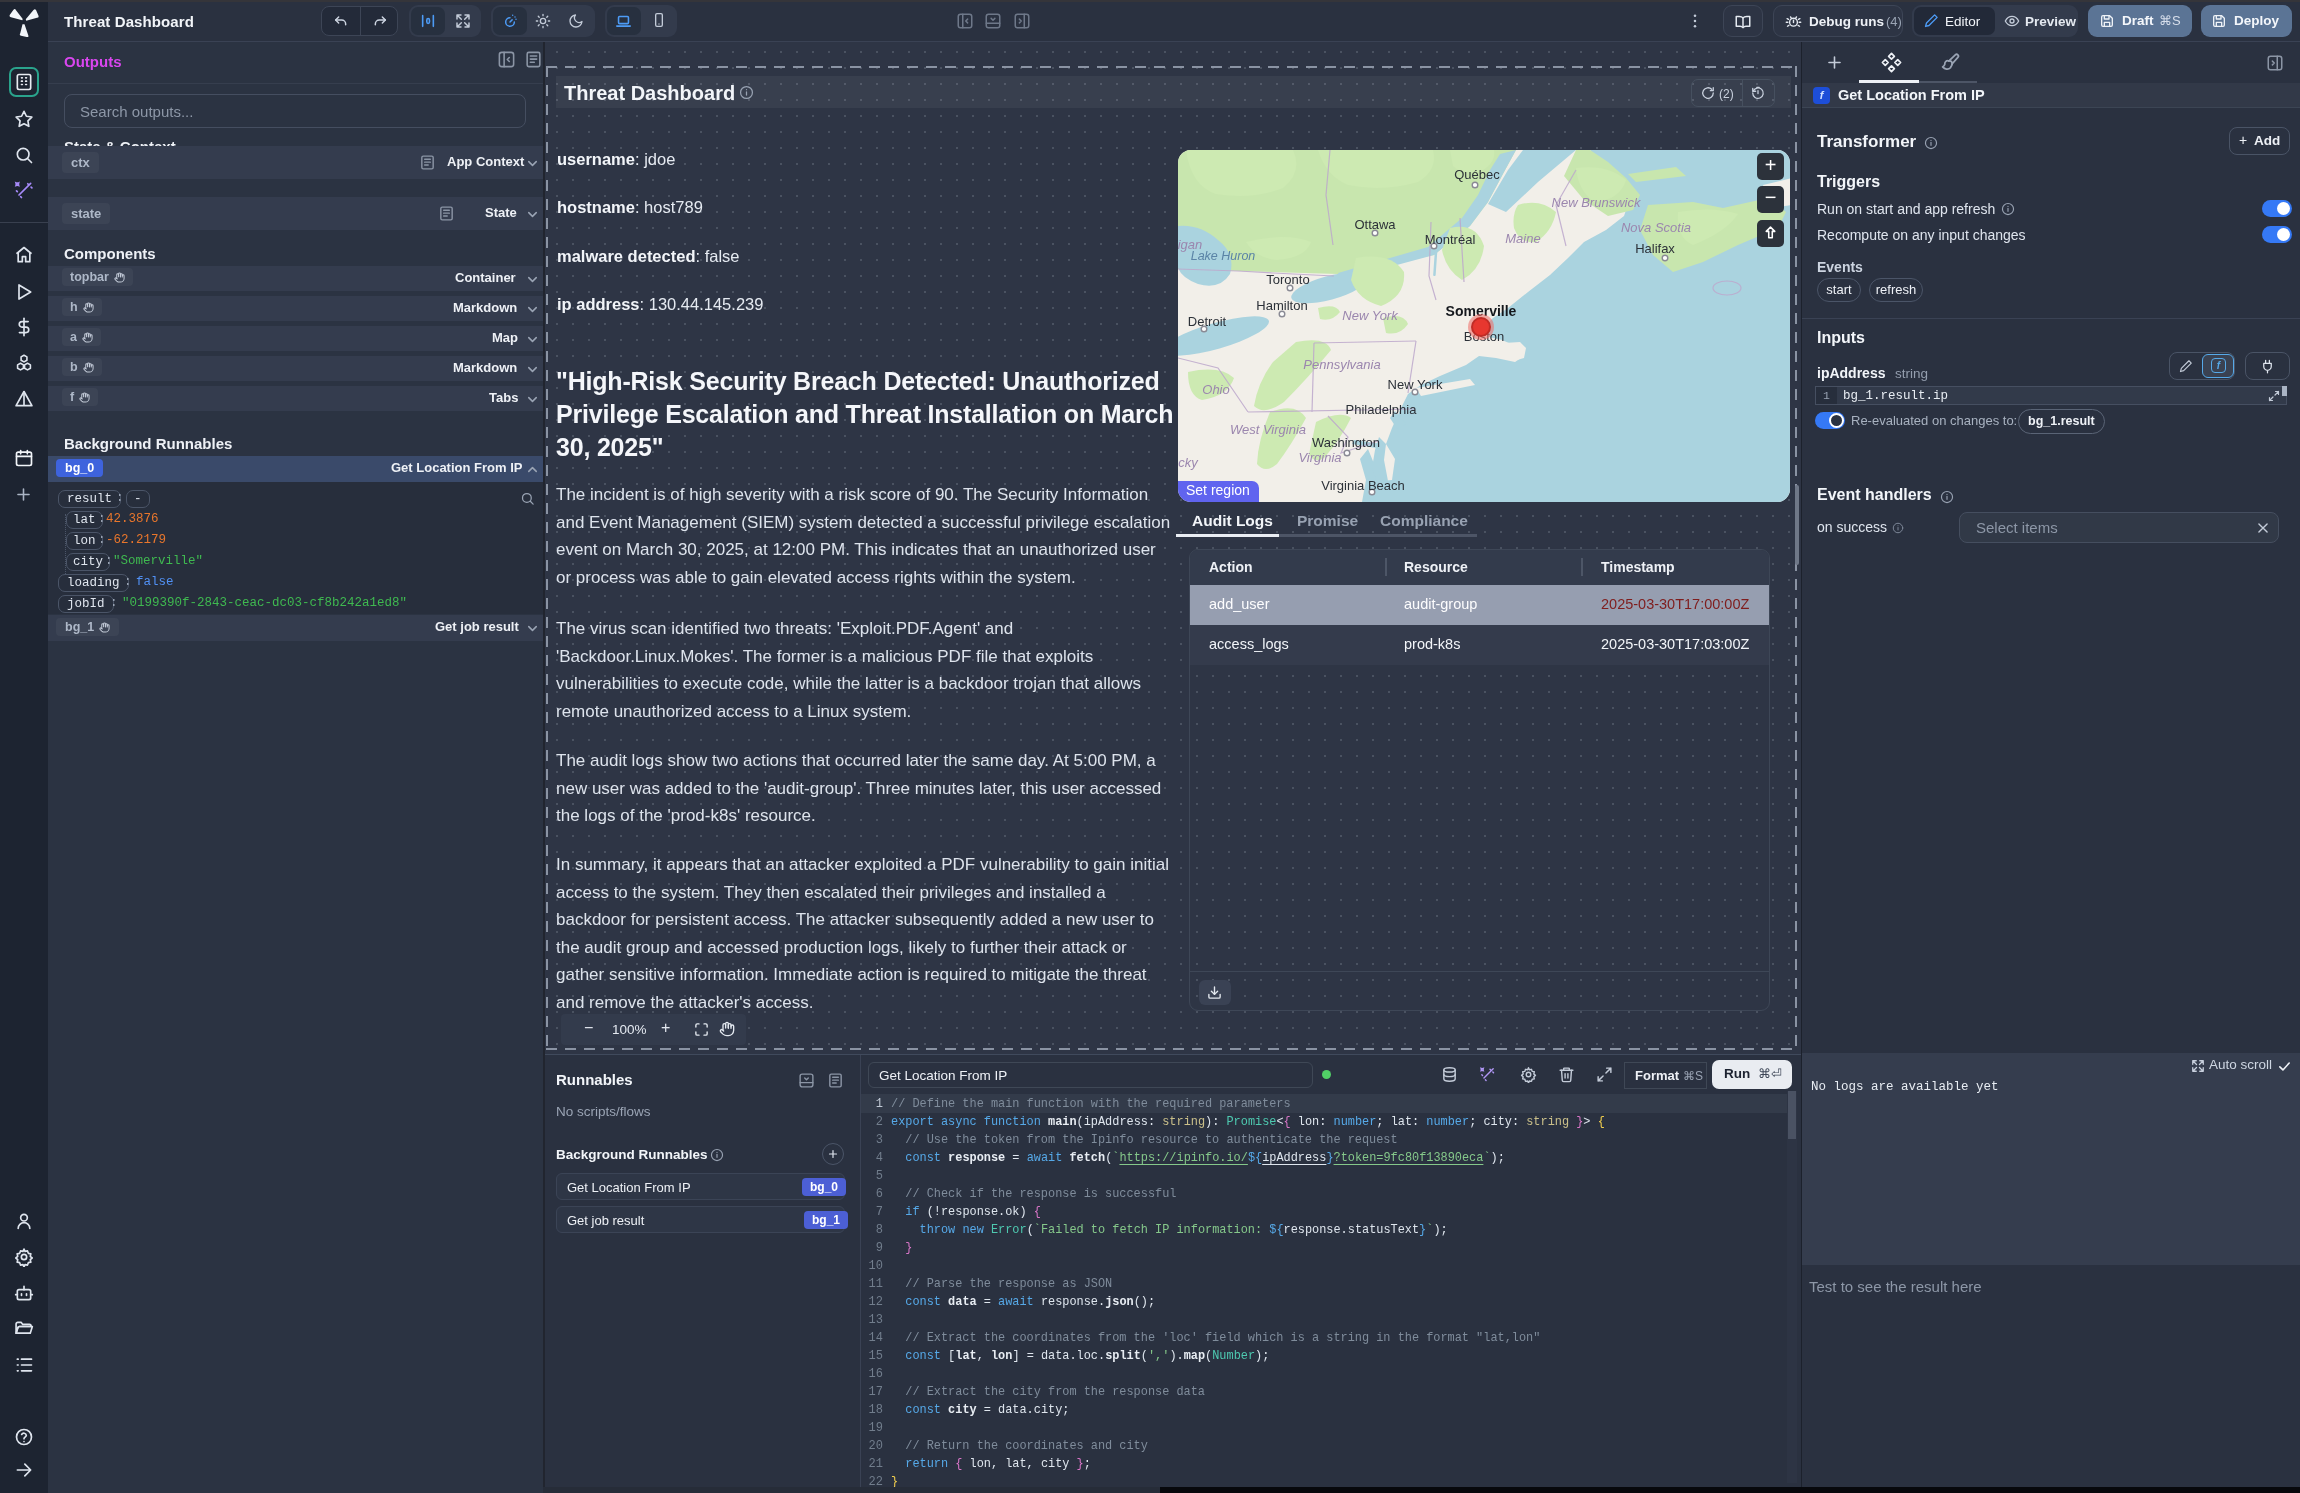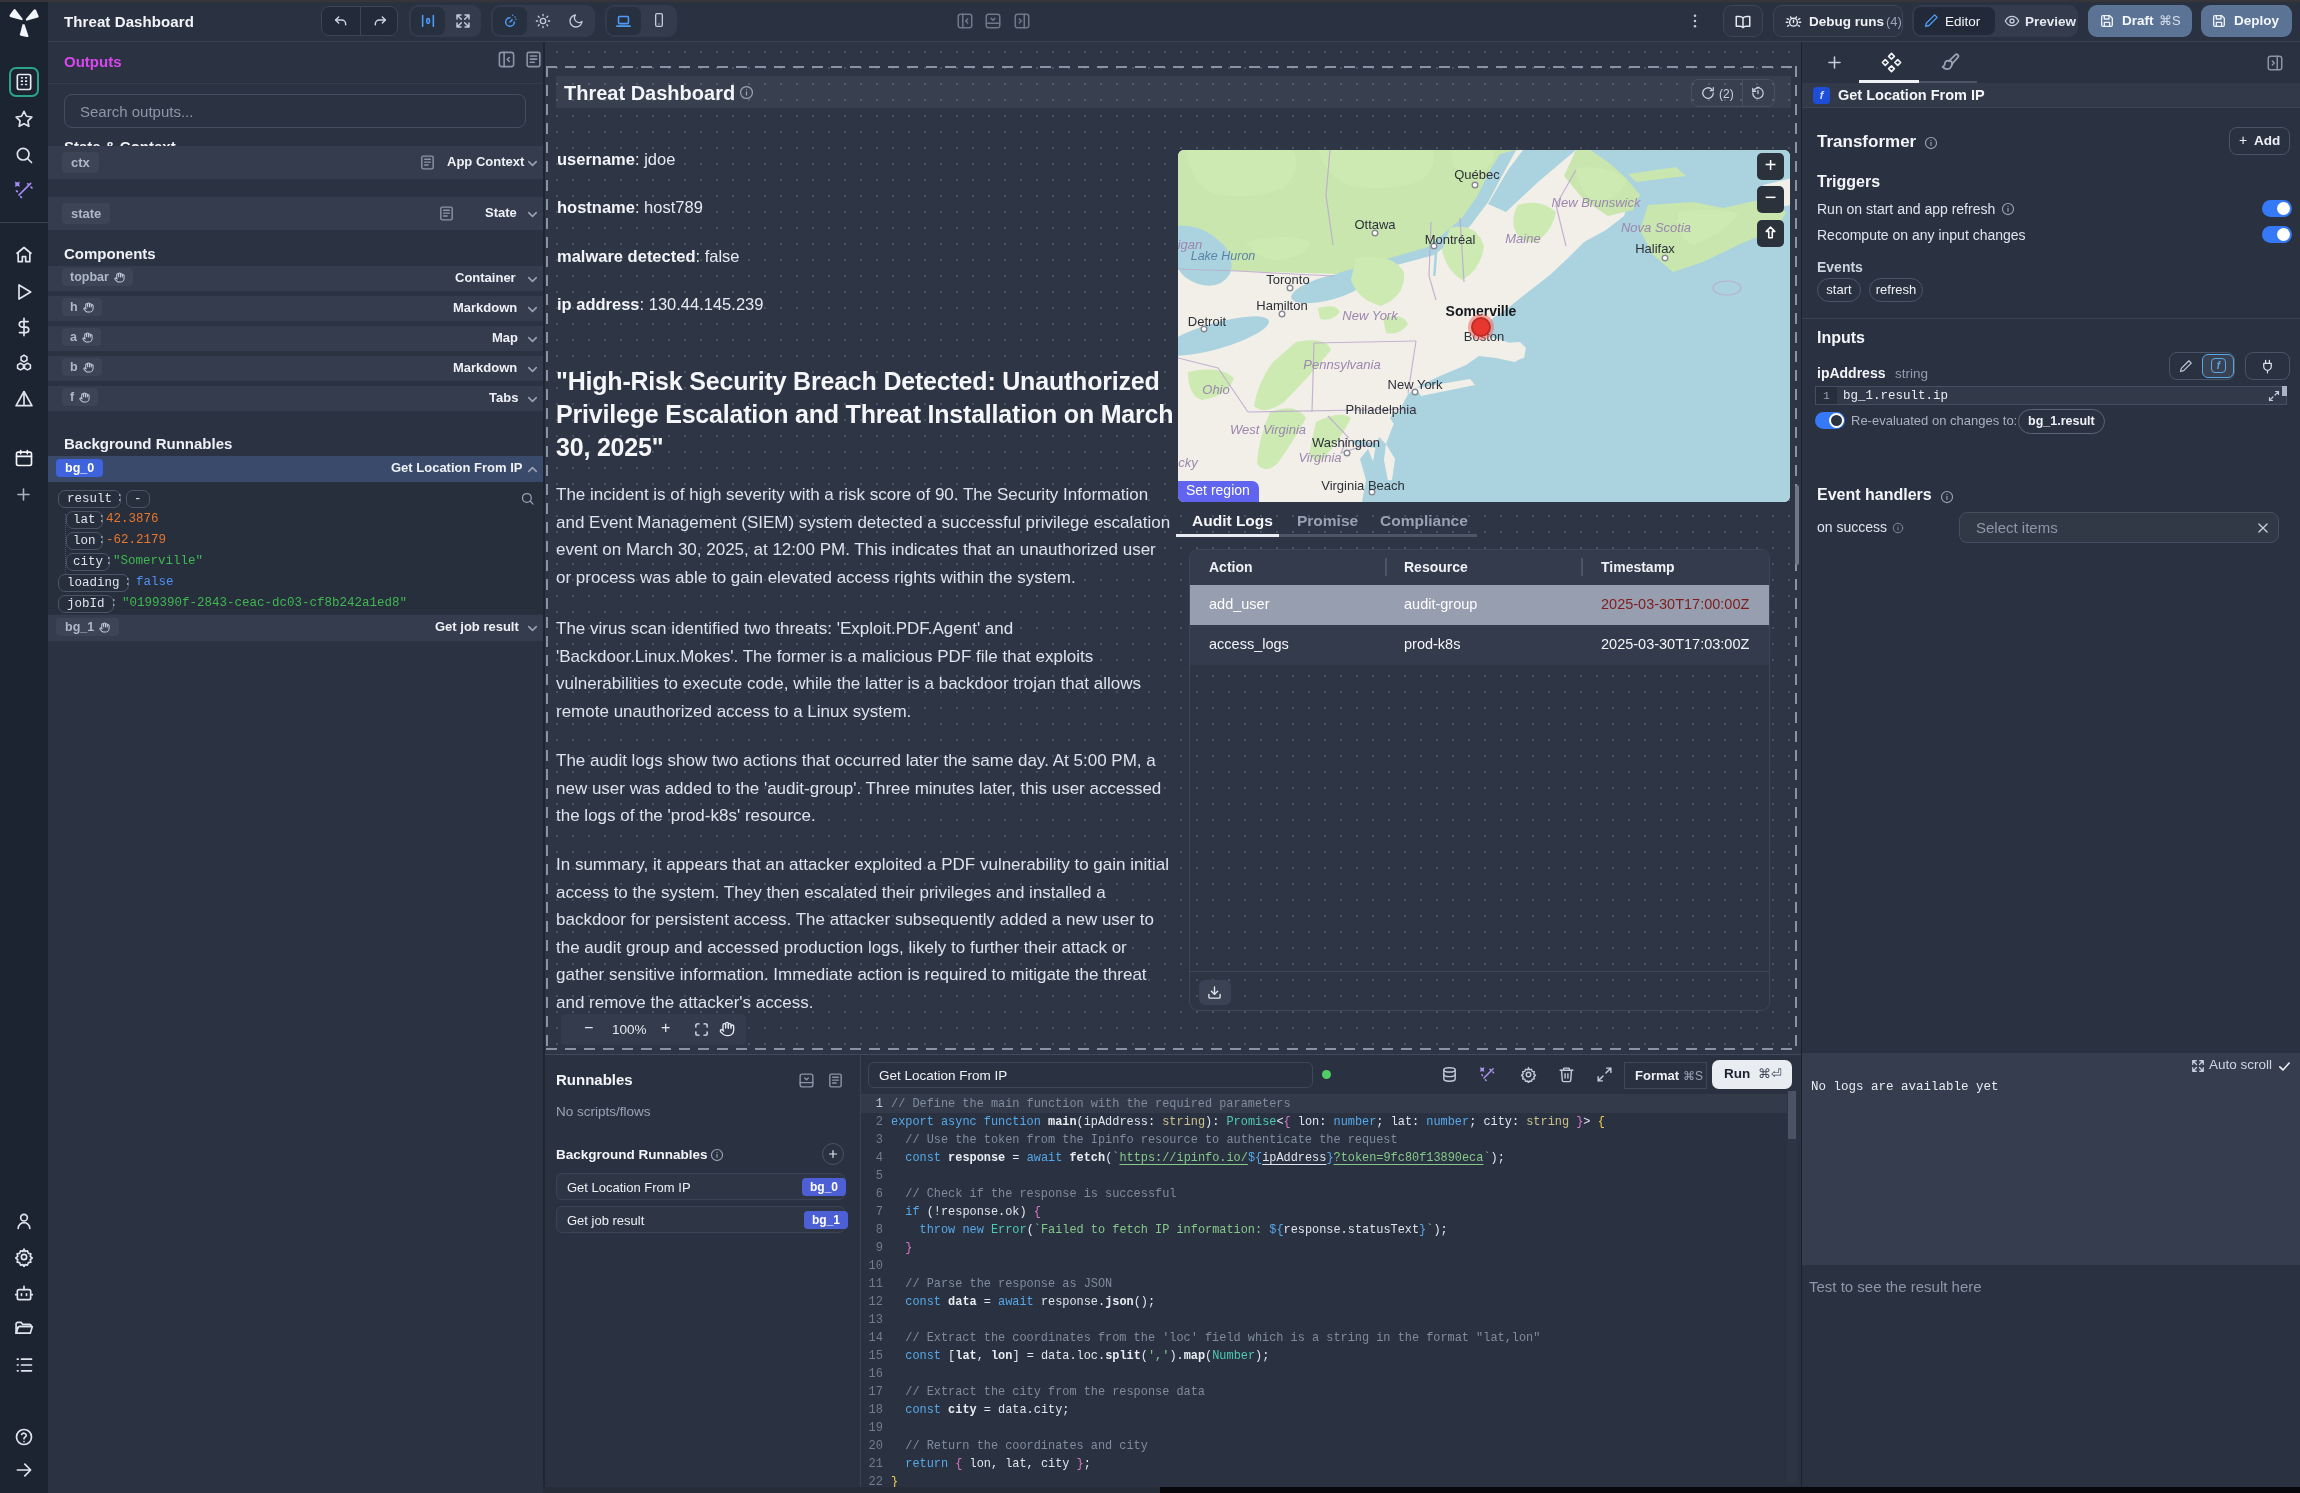--- a/index.html
+++ b/index.html
@@ -417,21 +417,21 @@
   <div class="abs" style="left:14px;top:156px;font-size:16.5px;color:#e5eaf1"><b style="color:#f2f5f9">hostname</b>: host789</div>
   <div class="abs" style="left:14px;top:205px;font-size:16.5px;color:#e5eaf1"><b style="color:#f2f5f9">malware detected</b>: false</div>
   <div class="abs" style="left:14px;top:253px;font-size:16.5px;color:#e5eaf1"><b style="color:#f2f5f9">ip address</b>: 130.44.145.239</div>
 
   <div class="abs" style="left:13px;top:323px;width:680px;font-size:25px;line-height:32.8px;font-weight:bold;color:#f4f6fa;letter-spacing:-0.2px">"High-Risk Security Breach Detected: Unauthorized<br>Privilege Escalation and Threat Installation on March<br>30, 2025"</div>
   <div class="abs" style="left:13px;top:439px;width:680px;font-size:17px;line-height:27.6px;color:#dde3ec">The incident is of high severity with a risk score of 90. The Security Information<br>and Event Management (SIEM) system detected a successful privilege escalation<br>event on March 30, 2025, at 12:00 PM. This indicates that an unauthorized user<br>or process was able to gain elevated access rights within the system.</div>
   <div class="abs" style="left:13px;top:573px;width:680px;font-size:17px;line-height:27.6px;color:#dde3ec">The virus scan identified two threats: 'Exploit.PDF.Agent' and<br>'Backdoor.Linux.Mokes'. The former is a malicious PDF file that exploits<br>vulnerabilities to execute code, while the latter is a backdoor trojan that allows<br>remote unauthorized access to a Linux system.</div>
   <div class="abs" style="left:13px;top:705px;width:680px;font-size:17px;line-height:27.6px;color:#dde3ec">The audit logs show two actions that occurred later the same day. At 5:00 PM, a<br>new user was added to the 'audit-group'. Three minutes later, this user accessed<br>the logs of the 'prod-k8s' resource.</div>
   <div class="abs" style="left:13px;top:809px;width:680px;font-size:17px;line-height:27.6px;color:#dde3ec">In summary, it appears that an attacker exploited a PDF vulnerability to gain initial<br>access to the system. They then escalated their privileges and installed a<br>backdoor for persistent access. The attacker subsequently added a new user to<br>the audit group and accessed production logs, likely to further their attack or<br>gather sensitive information. Immediate action is required to mitigate the threat<br>and remove the attacker's access.</div>
 
-  <div class="abs" style="left:635px;top:108px;width:612px;height:352px;border-radius:6px;overflow:hidden">
+  <div class="abs" style="left:635px;top:108px;width:612px;height:352px;border-radius:13px;overflow:hidden">
     <svg width="612" height="352" viewBox="0 0 612 352" font-family="Liberation Sans, sans-serif">
       <rect width="612" height="352" fill="#f2efe9"></rect>
       <path d="M0,0 L338,0 L326,22 L310,52 L292,76 L256,105 L160,124 L0,119 Z" fill="#c8e6ae"></path>
 
       <path d="M412,0 L420,10 L432,18 L444,30 L452,48 L446,66 L428,80 L406,92 L390,108 L372,125 L350,142 L330,158 L315,168 L305,178 L311,187 L324,190 L340,197 L346,206 L337,212 L318,208 L301,206 L288,215 L262,226 L243,235 L230,244 L223,258 L214,278 L208,294 L217,309 L214,330 L202,331 L197,316 L190,299 L182,309 L188,330 L184,352 L612,352 L612,0 Z" fill="#aad3df"></path>
 
       <path d="M160,123 L250,97 L284,68 L300,45 L312,20 L322,4 L338,0 L326,22 L310,52 L292,76 L256,105 L163,130 Z" fill="#aad3df"></path>
       <path d="M310,54 L330,20 L345,0 L398,0 L360,32 L328,62 Z" fill="#aad3df"></path>
 
       <path d="M0,76 Q22,74 40,90 Q58,104 52,124 Q42,140 20,134 Q4,128 0,118 Z" fill="#aad3df"></path>

